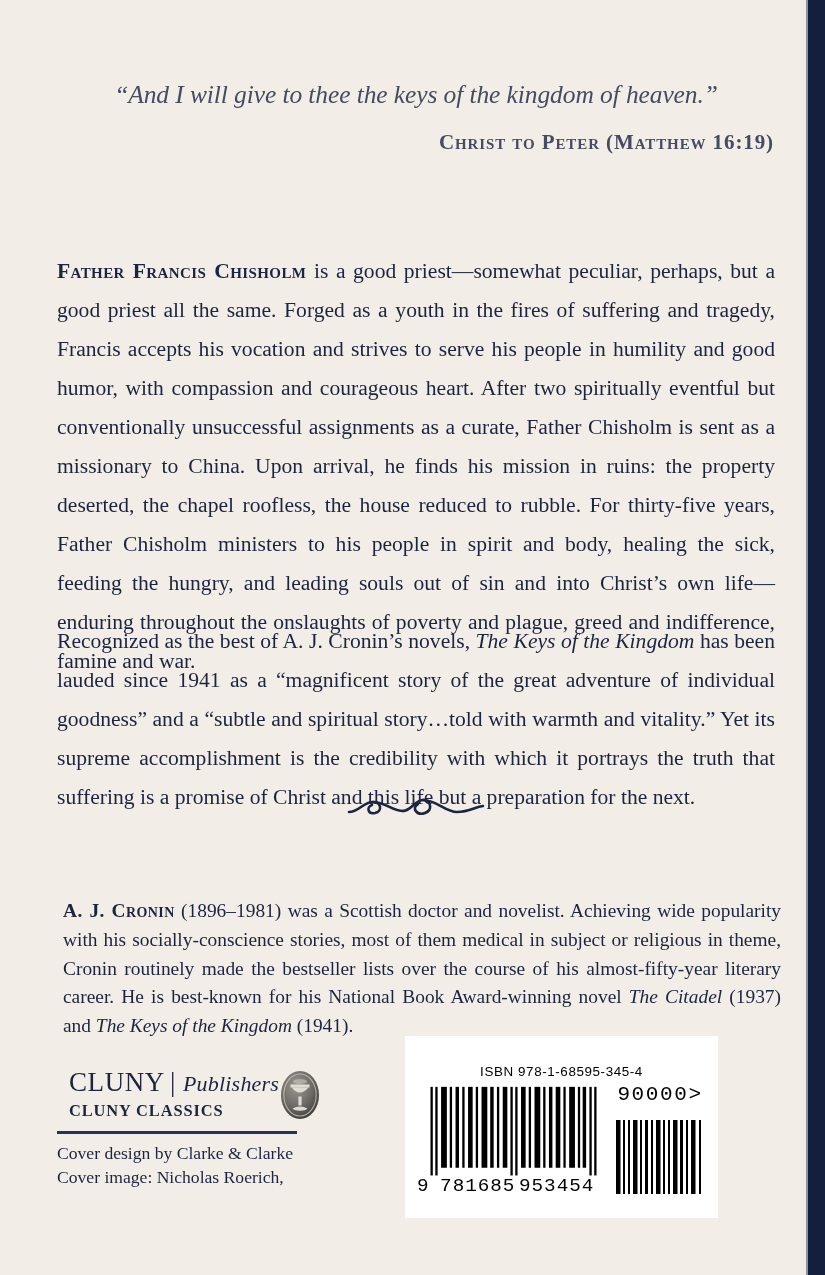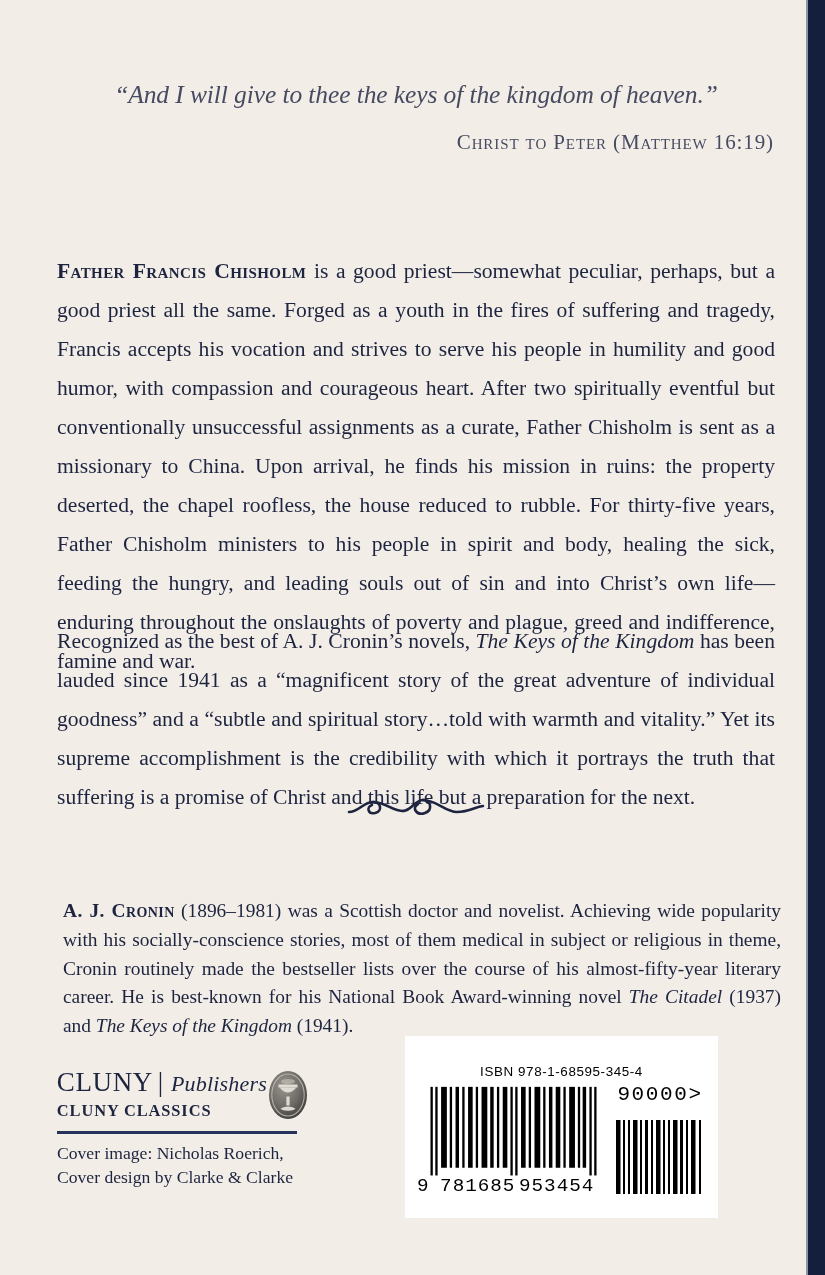--- a/index.html
+++ b/index.html
@@ -50,20 +50,21 @@
     white-space: nowrap;
   }
   #epigraph-attribution {
     margin-top: 19px;
     text-align: right;
     font-size: 21px;
     color: #474b62;
     font-variant: small-caps;
     letter-spacing: 0.9px;
     padding-right: 1px;
+    font-weight: bold;
   }
 
   
   .body-para {
     position: absolute;
     left: 0; width: 718px;
     font-size: 21.6px;
     line-height: 39px;
     color: #1d2440;
     text-align: justify;
@@ -99,21 +100,21 @@
 
   
   #publisher-block {
     position: absolute;
     left: 0; top: 1058px;
     width: 252px;
   }
   #publisher-row {
     display: flex;
     align-items: flex-start;
-    justify-content: flex-end;
+    justify-content: center;
     margin-left: 24px;
   }
   #publisher-names { padding-top: 2px; }
   #publisher-line1 {
     font-size: 27px;
     color: #1d2440;
     letter-spacing: 0.6px;
     line-height: 1.05;
     white-space: nowrap;
   }
@@ -237,22 +238,22 @@
             <path d="M11.5 14.5 h19 v3 h-19 z"></path>
             <path d="M12.6 17.5 q8.4 10 16.8 0 z"></path>
             <rect x="19.4" y="26.5" width="3.2" height="9"></rect>
             <path d="M13.5 38.5 q7.5 -4 15 0 q-2 2.2 -7.5 2.2 q-5.5 0 -7.5 -2.2 z"></path>
           </g>
           <ellipse cx="21" cy="11.5" rx="7" ry="2.6" fill="#cbc6bd" opacity="0.6"></ellipse>
         </svg>
       </div>
       <div id="publisher-rule"></div>
       <div id="credits">
+        <div>Cover design by Clarke &amp; Clarke</div>
         <div>Cover image: Nicholas Roerich,</div>
-        <div>Cover design by Clarke &amp; Clarke</div>
       </div>
     </div>
 
   </div>
 
   <div id="barcode-panel">
     <div id="barcode-isbn">ISBN 978-1-68595-345-4</div>
     <div id="barcode-row">
       <svg id="ean-main" viewBox="0 0 190 116">
         <rect x="0" y="0" width="190" height="116" fill="#ffffff"></rect>

